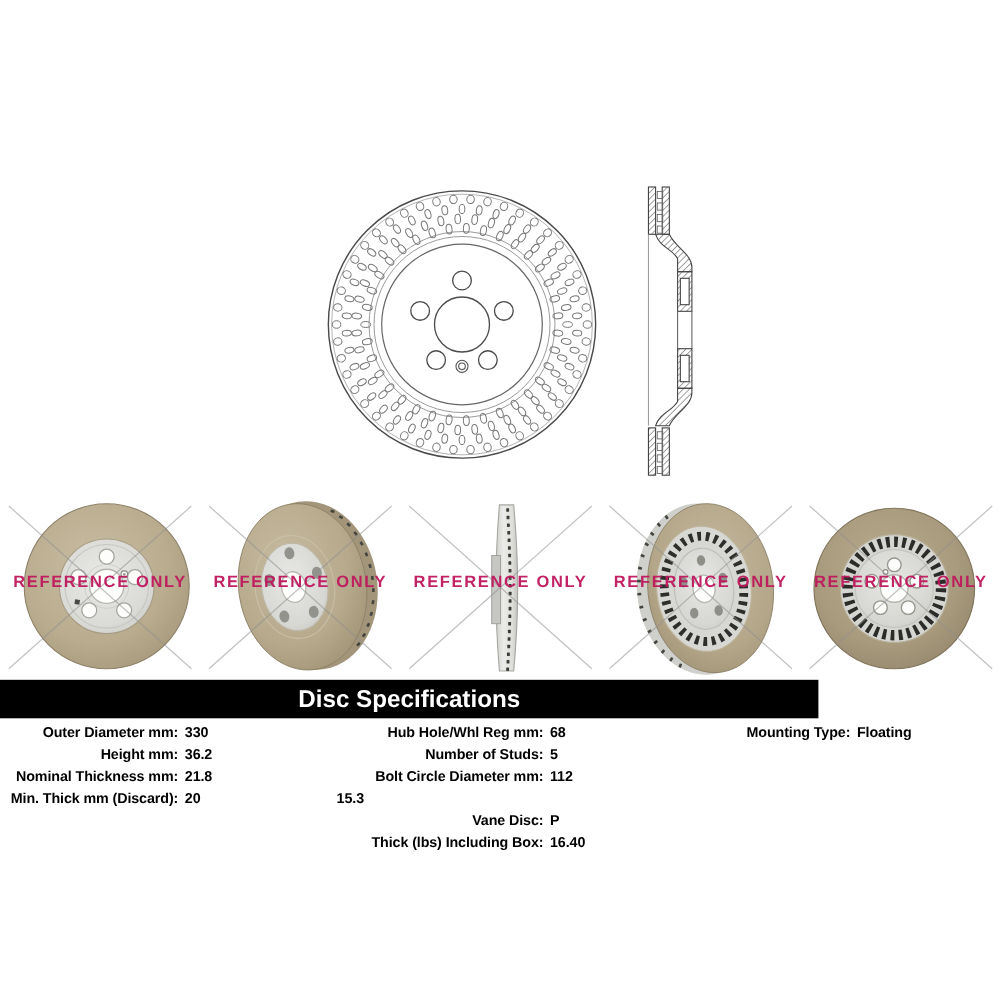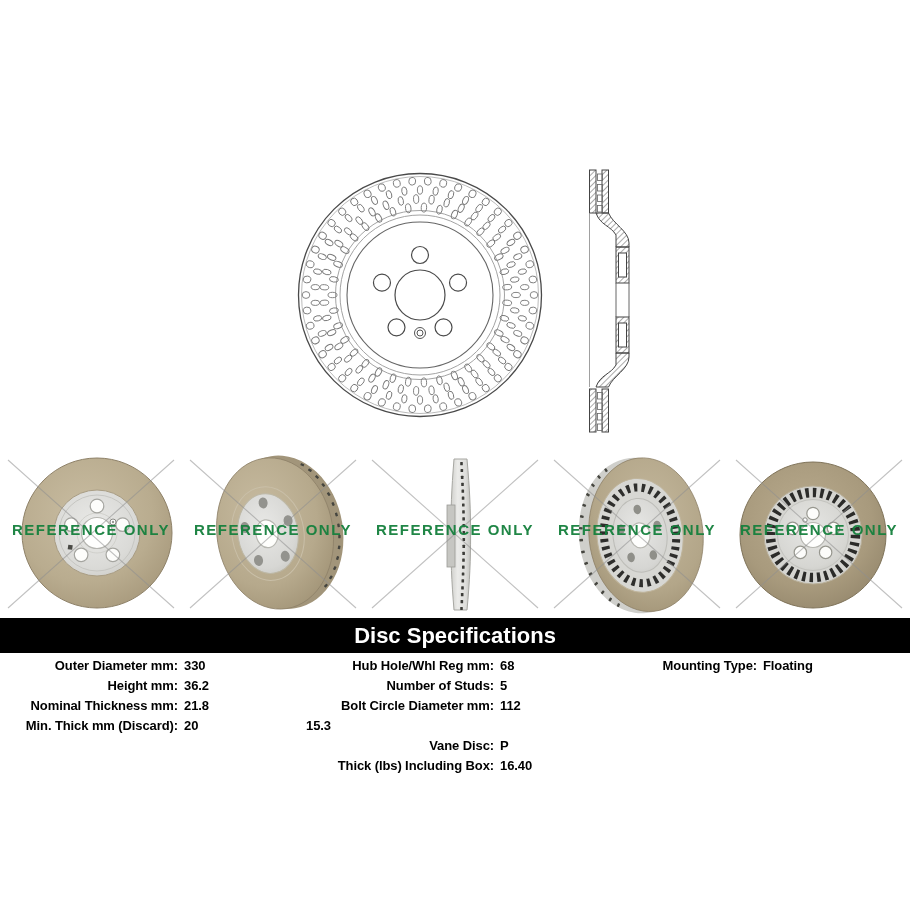--- a/index.html
+++ b/index.html
@@ -7,32 +7,32 @@
         font-family:"Liberation Sans",sans-serif;}
   
   .drawing{position:absolute;}
   #front-drawing{left:295px;top:170px;}
   #cross-drawing{left:580px;top:168px;}
   
   #photo-row{position:absolute;left:0;top:450px;width:910px;height:168px;}
   .photo-cell{position:absolute;top:0;width:182px;height:168px;}
   .photo-cell svg{position:absolute;left:0;top:0;}
   .wm-text{position:absolute;left:0;top:71px;width:100%;text-align:center;
-           font-weight:bold;font-size:15px;letter-spacing:1.5px;color:#15803d;
+           font-weight:bold;font-size:15px;letter-spacing:1.5px;color:#be185d;
            opacity:.95;white-space:nowrap;}
   
-  #spec-bar{position:absolute;left:0;top:618px;width:910px;height:35px;background:#000000;}
+  #spec-bar{position:absolute;left:0;top:618px;width:744px;height:35px;background:#000000;}
   #spec-title{width:100%;height:35px;line-height:35px;text-align:center;color:#ffffff;
               font-weight:bold;font-size:22px;}
   
   .spec-col{position:absolute;top:656px;font-weight:bold;font-size:13px;letter-spacing:-0.1px;color:#000;}
   .spec-row{display:grid;height:20px;line-height:20px;white-space:nowrap;}
-  #spec-col1{left:0;}   #spec-col1 .spec-row{grid-template-columns:162px auto;padding-left:16px;}
+  #spec-col1{left:0;}   #spec-col1 .spec-row{grid-template-columns:162px auto;}
   #spec-col2{left:300px;} #spec-col2 .spec-row{grid-template-columns:194px auto;}
-  #spec-col3{left:624px;text-align:right;} #spec-col3 .spec-row{grid-template-columns:133px auto;}
+  #spec-col3{left:640px;text-align:right;} #spec-col3 .spec-row{grid-template-columns:133px auto;}
   .spec-label{justify-self:end;}
   .spec-value{justify-self:start;margin-left:6px;}
 </style>
 </head>
 <body>
 
 <div id="page">
 
   <svg id="front-drawing" class="drawing" width="250" height="250" viewBox="0 0 250 250">
     <g fill="none" stroke="#4a4a4a">

